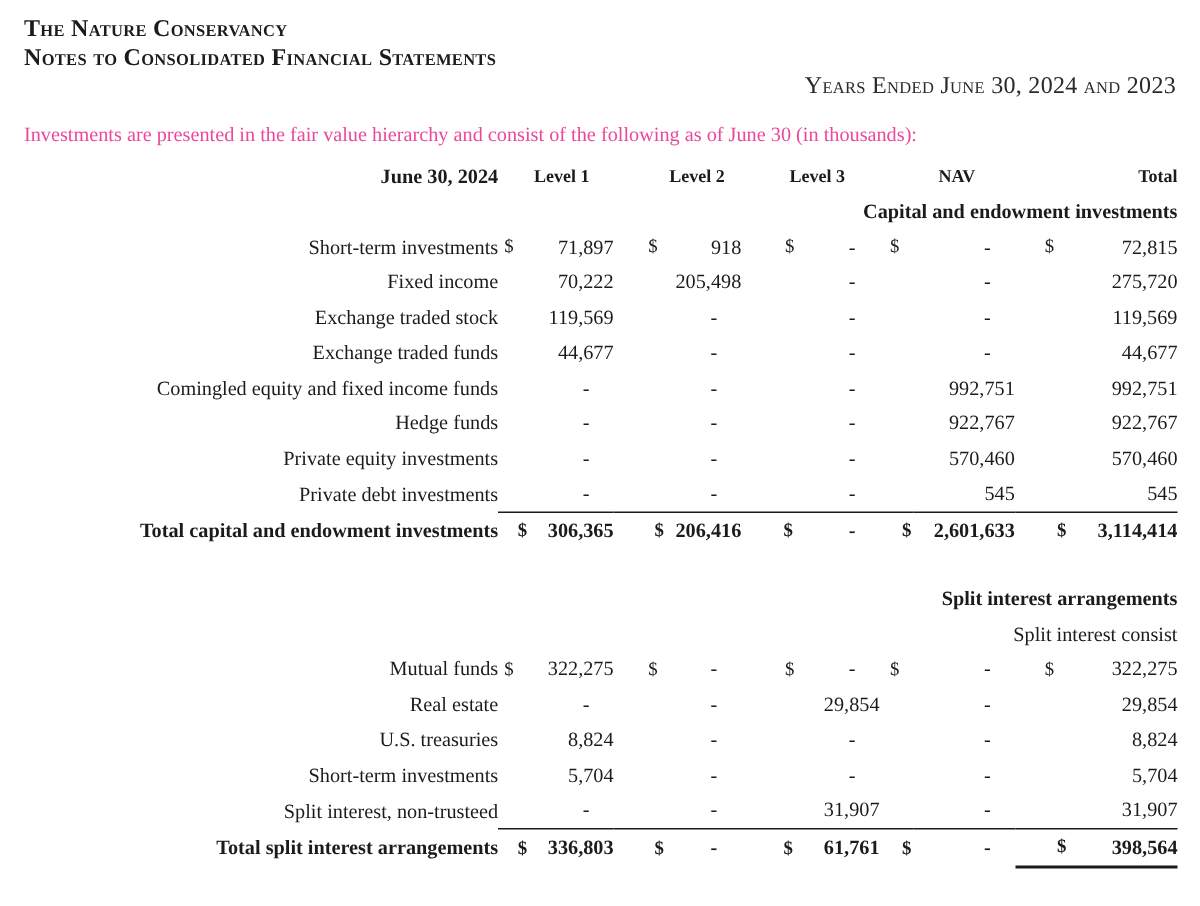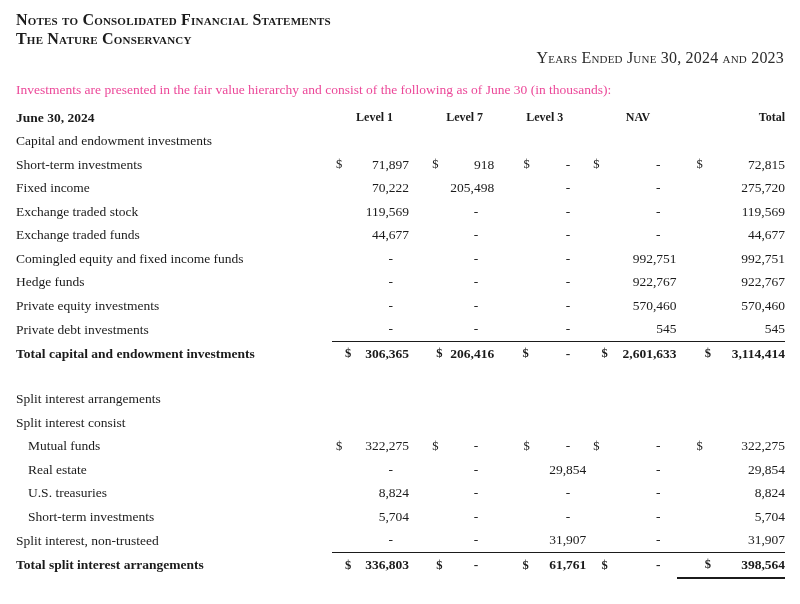--- a/index.html
+++ b/index.html
@@ -22,53 +22,53 @@
   td{
     height:23.5px;padding:0;font-size:13.5px;vertical-align:middle;
     white-space:nowrap;overflow:visible;
   }
   col.c-lbl{width:312px;}
   col.c-d1{width:20px;} col.c-v1{width:56px;}
   col.c-d2{width:34px;} col.c-v2{width:50px;}
   col.c-d3{width:35px;} col.c-v3{width:56px;}
   col.c-d4{width:22px;} col.c-v4{width:67px;}
   col.c-d5{width:35px;} col.c-v5{width:72px;}
-  .lbl{text-align:left;}
+  .lbl{text-align:right;}
   .lbl.ind{padding-left:12px;}
   .d{text-align:left;font-size:12.5px;}
   tr td:nth-child(2){padding-left:4px;}
   tr td:nth-child(4){padding-left:18px;text-align:center;}
   tr td:nth-child(6){padding-left:20px;text-align:right;}
   tr td:nth-child(8){padding-left:7px;}
   tr td:nth-child(10){padding-left:20px;}
   .v{text-align:right;}
   .v.dash{padding-right:16px;}
   tr.hdr td{font-weight:bold;}
   .ch{text-align:center;font-weight:bold;font-size:12px;}
   .ch.ch1{padding-left:8px;}
   .ch.ch2{padding-left:26px;}
   .ch.ch3{padding-left:9px;}
   .ch.ch4{padding-left:13px;}
   .ch.ch5{padding-left:23px;}
-  tr.sec td{font-weight:normal;}
+  tr.sec td{font-weight:bold;}
   tr.sub td{font-weight:normal;}
   tr.total td{font-weight:bold;border-top:1.5px solid #1b1b1b;}
   tr.total td:first-child{border-top:none;}
   tr.total td.d{text-align:right;padding-right:1px;}
   tr.total td.u{border-bottom:2.5px solid #1b1b1b;}
   tr.spacer td{height:22px;}
 </style>
 </head>
 <body>
 
 <div class="doc">
 
   <div>
+    <div class="title-line-bold">The Nature Conservancy</div>
     <div class="title-line-bold">Notes to Consolidated Financial Statements</div>
-    <div class="title-line-bold">The Nature Conservancy</div>
     <div class="title-line-reg">Years Ended June 30, 2024 and 2023</div>
   </div>
 
   <p class="intro">Investments are presented in the fair value hierarchy and consist of the following as of June 30 (in thousands):</p>
 
   <table class="inv">
     <colgroup>
       <col class="c-lbl">
         <col class="c-d1">
         <col class="c-v1">
@@ -79,21 +79,21 @@
         <col class="c-d4">
         <col class="c-v4">
         <col class="c-d5">
         <col class="c-v5">
     </colgroup>
 
     <tbody>
         <tr class="hdr">
       <td class="lbl">June 30, 2024</td>
       <td class="ch ch1" colspan="2">Level 1</td>
-      <td class="ch ch2" colspan="2">Level 7</td>
+      <td class="ch ch2" colspan="2">Level 2</td>
       <td class="ch ch3" colspan="2">Level 3</td>
       <td class="ch ch4" colspan="2">NAV</td>
       <td class="ch ch5" colspan="2">Total</td>
     </tr>
 
     <tr class="sec">
       <td class="lbl" colspan="11">Capital and endowment investments</td>
     </tr>
 
     <tr>

